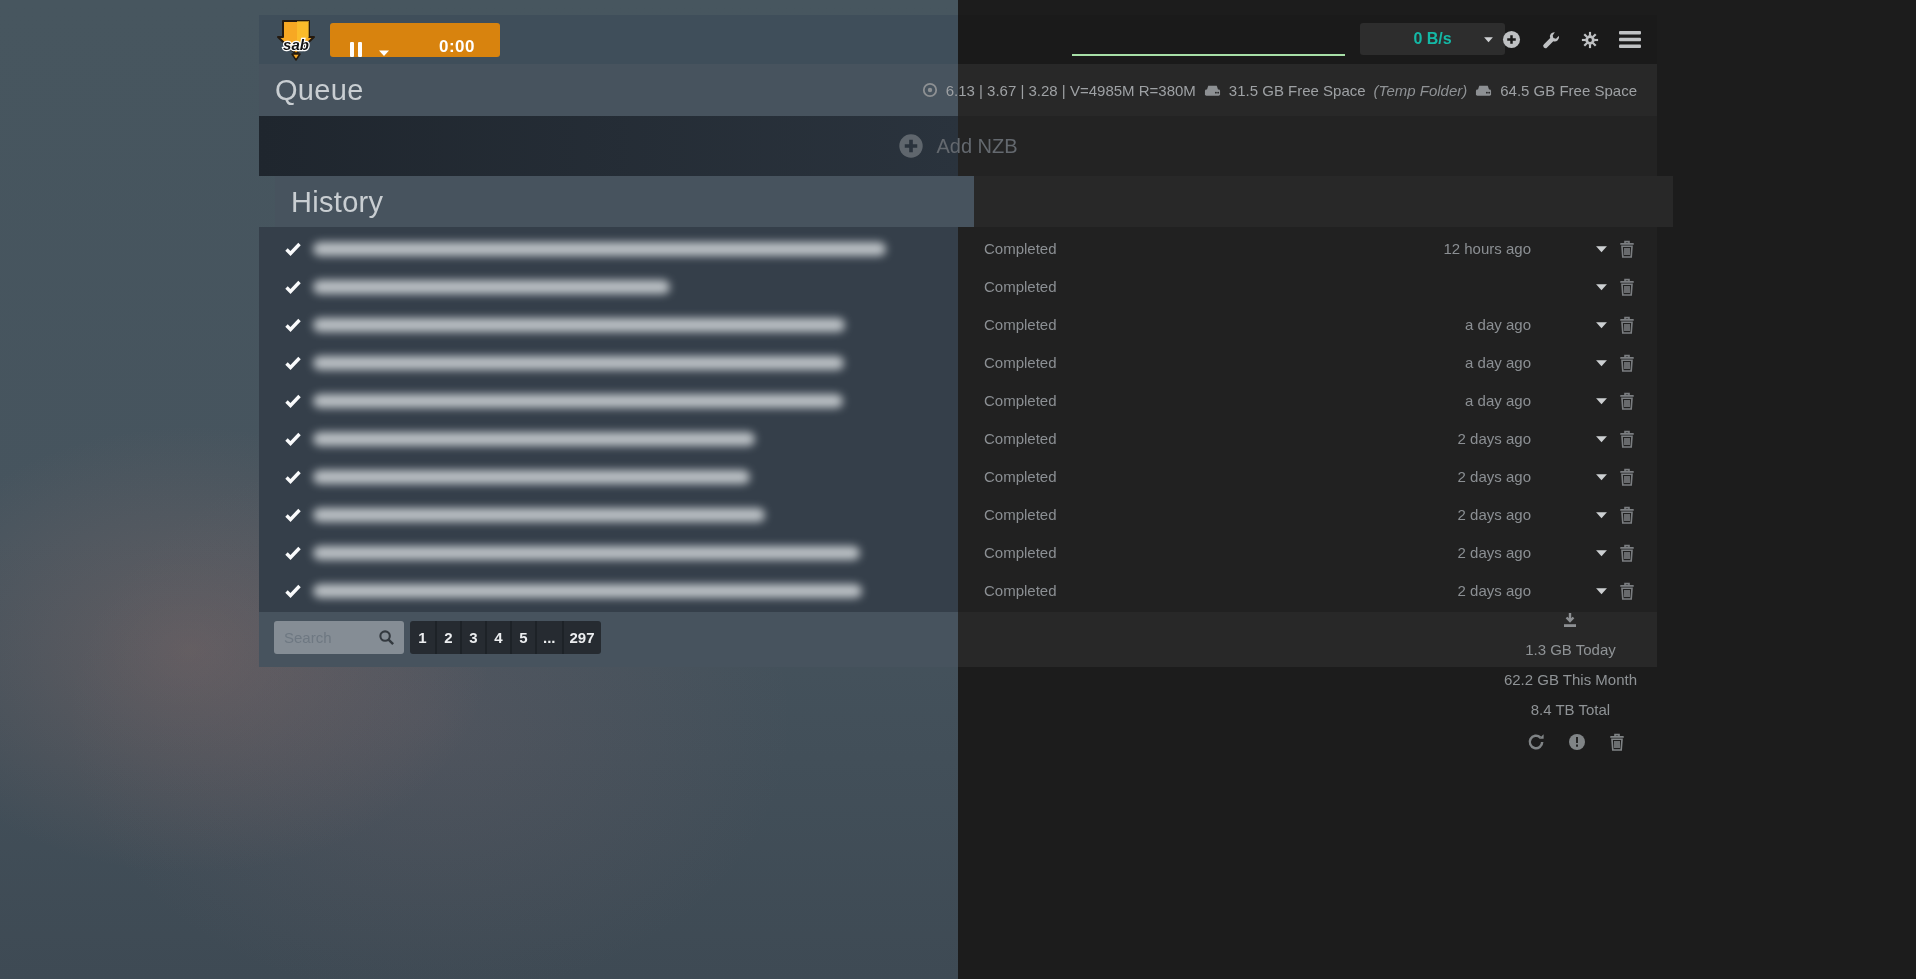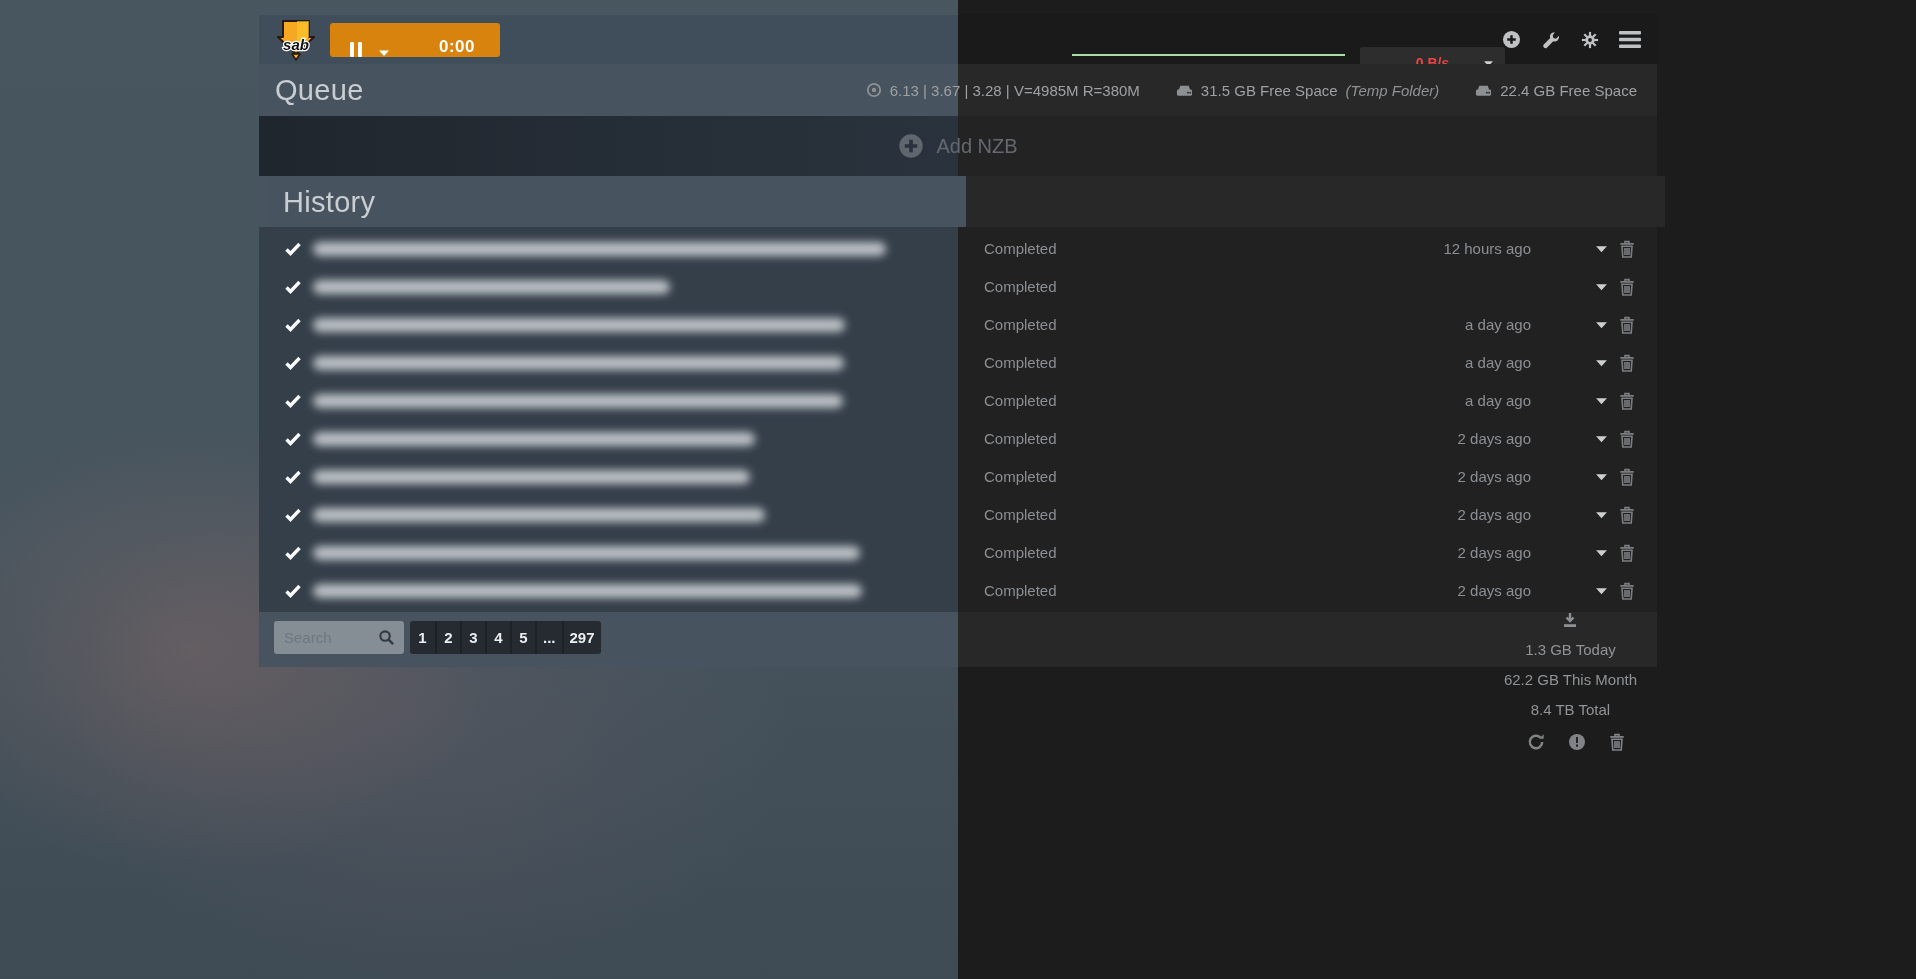--- a/index.html
+++ b/index.html
@@ -26,52 +26,52 @@
   .app{position:absolute;left:259px;top:15px;width:1398px;height:652px;}
 
   
   .navbar{position:absolute;left:0;top:0;width:100%;height:49px;
     background:linear-gradient(90deg,#3f4e5a 0,#3f4e5a var(--divide),#1a1a1a var(--divide),#1a1a1a 100%);}
   .queue-strip{position:absolute;left:0;top:49px;width:100%;height:52px;
     background:linear-gradient(90deg,#47535e 0,#47535e var(--divide),#282828 var(--divide),#282828 100%);}
   .addnzb{position:absolute;left:0;top:101px;width:100%;height:60px;cursor:pointer;
     display:flex;align-items:center;justify-content:center;gap:12px;
     background:linear-gradient(90deg,#1f262e 0,#2a333d var(--divide),#232323 var(--divide),#232323 100%);}
-  .history-strip{position:absolute;left:8px;top:161px;width:100%;height:51px;
+  .history-strip{position:absolute;left:16px;top:161px;width:100%;height:51px;
     background:linear-gradient(90deg,#47535e 0,#47535e var(--divide),#282828 var(--divide),#282828 100%);text-align:center;}
   .rows{position:absolute;left:0;top:212px;width:100%;height:385px;padding-top:3px;
     background:linear-gradient(90deg,#353f4a 0,#353f4a var(--divide),#212121 var(--divide),#212121 100%);}
   .footer{position:absolute;left:0;top:597px;width:100%;height:55px;
     background:linear-gradient(90deg,#47535e 0,#47535e var(--divide),#282828 var(--divide),#282828 100%);}
 
   
   .logo{position:absolute;left:18px;top:4px;width:38px;height:42px;cursor:pointer;}
   .pause-btn{position:absolute;left:71px;top:8px;width:170px;height:34px;border-radius:3px;
     background:var(--orange);display:flex;align-items:flex-end;cursor:pointer;}
   .pause-icon{display:inline-flex;gap:4px;margin-left:20px;}
   .pause-icon i{display:block;width:4px;height:15px;background:#fdfdfd;border-radius:1px;}
   .pause-btn .caret{margin-left:16px;color:#fff;display:inline-flex;}
   .pause-time{position:absolute;left:84px;right:0;text-align:center;color:#fff;
     font-size:17px;font-weight:bold;letter-spacing:.5px;}
   .filter-input{position:absolute;left:813px;top:12px;width:273px;height:29px;
     background:transparent;border:none;outline:none;color:#d6dad6;font-size:15px;
     border-bottom:2px solid var(--green);}
   .speed-btn{position:absolute;left:1101px;top:8px;width:145px;height:32px;border-radius:3px;
-    background:#2d2d2d;color:#ef4444;display:flex;align-items:center;justify-content:center;
-    font-size:14px;font-weight:bold;cursor:pointer;margin-top:24px;}
+    background:#2d2d2d;color:#14b8a6;display:flex;align-items:center;justify-content:center;
+    font-size:16px;font-weight:bold;cursor:pointer;}
   .speed-btn .caret{position:absolute;right:11px;color:#cfd1d3;display:inline-flex;}
   .nav-icons{position:absolute;right:14px;top:0;height:49px;display:flex;align-items:center;gap:16px;}
   .icon-btn{background:none;border:none;color:#bfc1c3;cursor:pointer;display:inline-flex;
     align-items:center;justify-content:center;padding:2px;}
 
   
   .strip h1{position:absolute;left:16px;top:50%;transform:translateY(-50%);
     font-size:29px;font-weight:400;color:#c9ced2;letter-spacing:.3px;}
   .top-stats{position:absolute;right:20px;top:0;height:52px;display:flex;align-items:center;
-    gap:36px;color:#9ea1a4;font-size:15px;}
+    gap:8px;color:#9ea1a4;font-size:15px;}
   .stat-group{display:inline-flex;align-items:center;gap:8px;color:#9ea1a4;}
   .stat-group svg{color:#8d9093;}
   .stat-group em{font-style:italic;color:#8f9295;}
 
   .addnzb .plus-big{color:#5f666d;}
   .addnzb-label{font-size:20px;color:#64696f;}
 
   
   .hrow{position:relative;height:38px;cursor:pointer;}
   .check{position:absolute;left:26px;top:50%;transform:translateY(-50%);display:inline-flex;color:#fafbfc;}
@@ -210,21 +210,21 @@
       </span>
       <span class="stat-group">
         <svg width="17" height="14" viewBox="0 0 18 14">
             <g fill="currentColor">
               <path d="M3 7 L4.5 2.5 h9 L15 7 z"></path>
               <rect x="1" y="6.5" width="16" height="6.5" rx="1.5"></rect>
             </g>
             <circle cx="12.6" cy="9.8" r="1" fill="#282828"></circle>
             <circle cx="15" cy="9.8" r="1" fill="#282828"></circle>
           </svg>
-        <span>22.4 GB Free Space</span>
+        <span>64.5 GB Free Space</span>
       </span>
     </div>
   </section>
 
   <div class="addnzb">
     <span class="plus-big">
       <svg width="26" height="26" viewBox="0 0 20 20">
           <circle cx="10" cy="10" r="9" fill="currentColor"></circle>
           <path d="M10 5.2 V14.8 M5.2 10 H14.8" stroke="#2a333d" stroke-width="2.8"></path>
         </svg>

